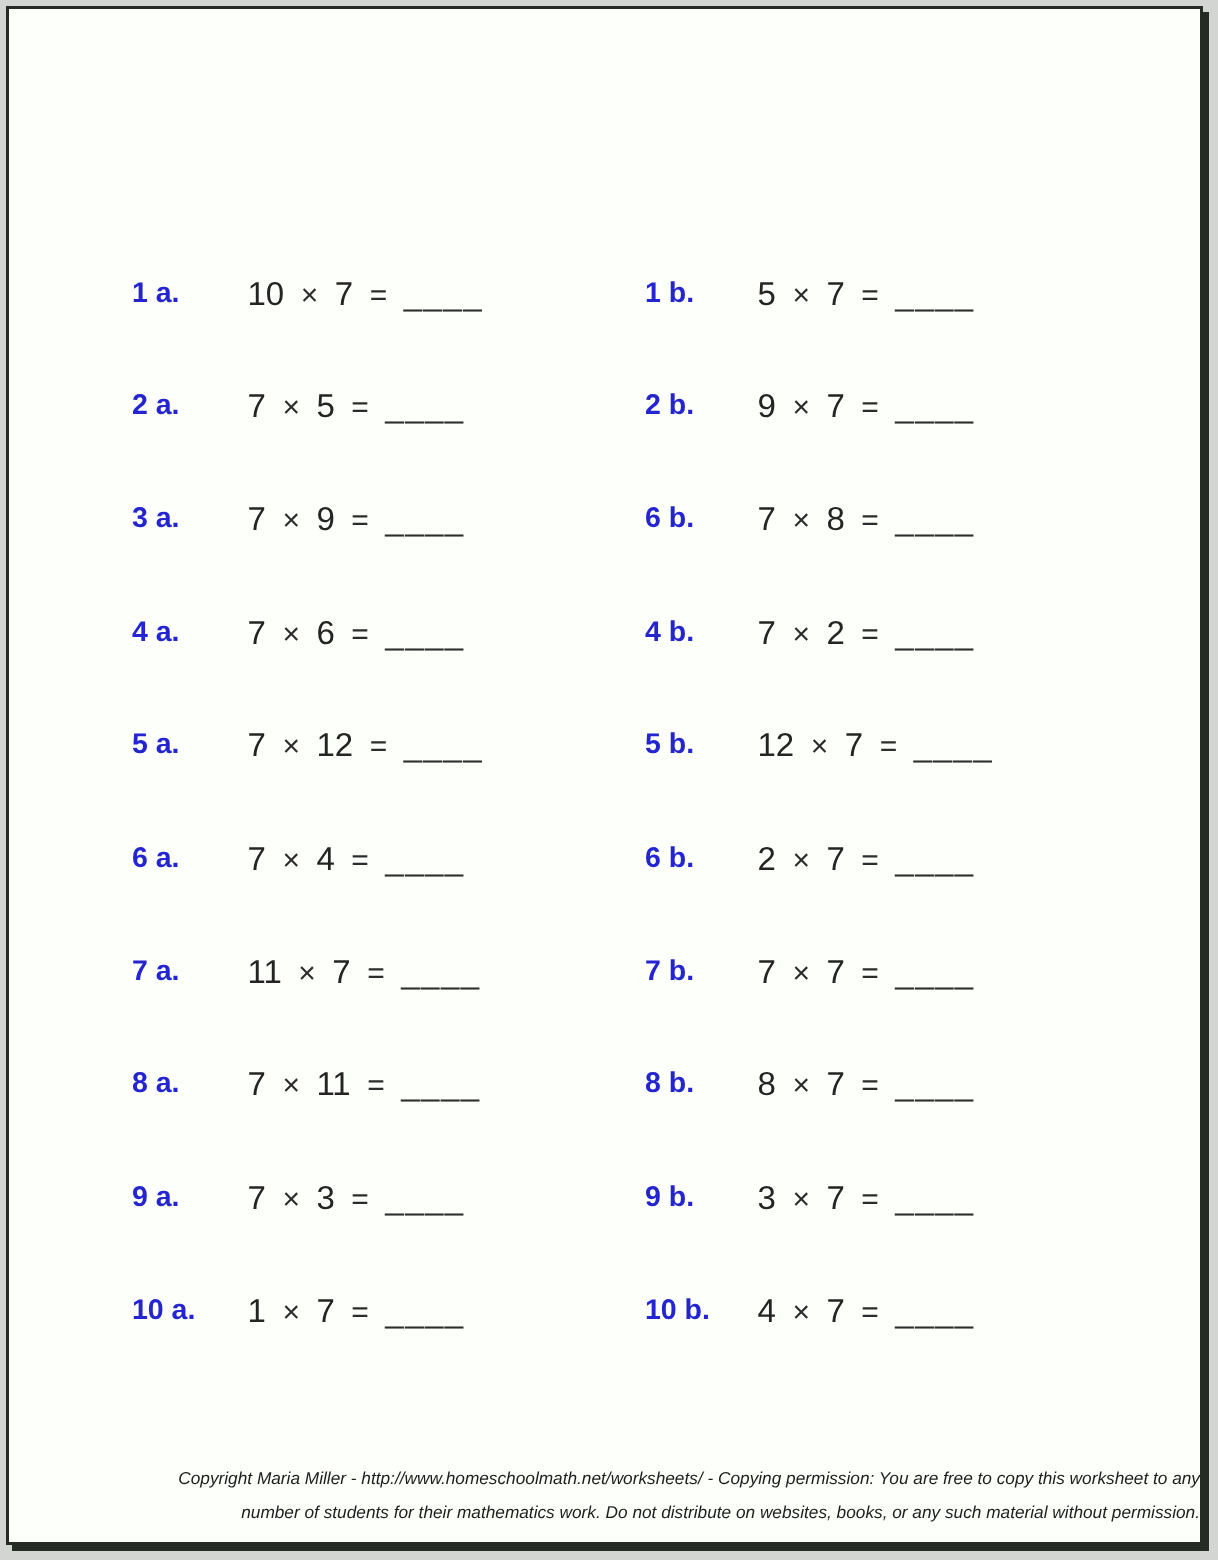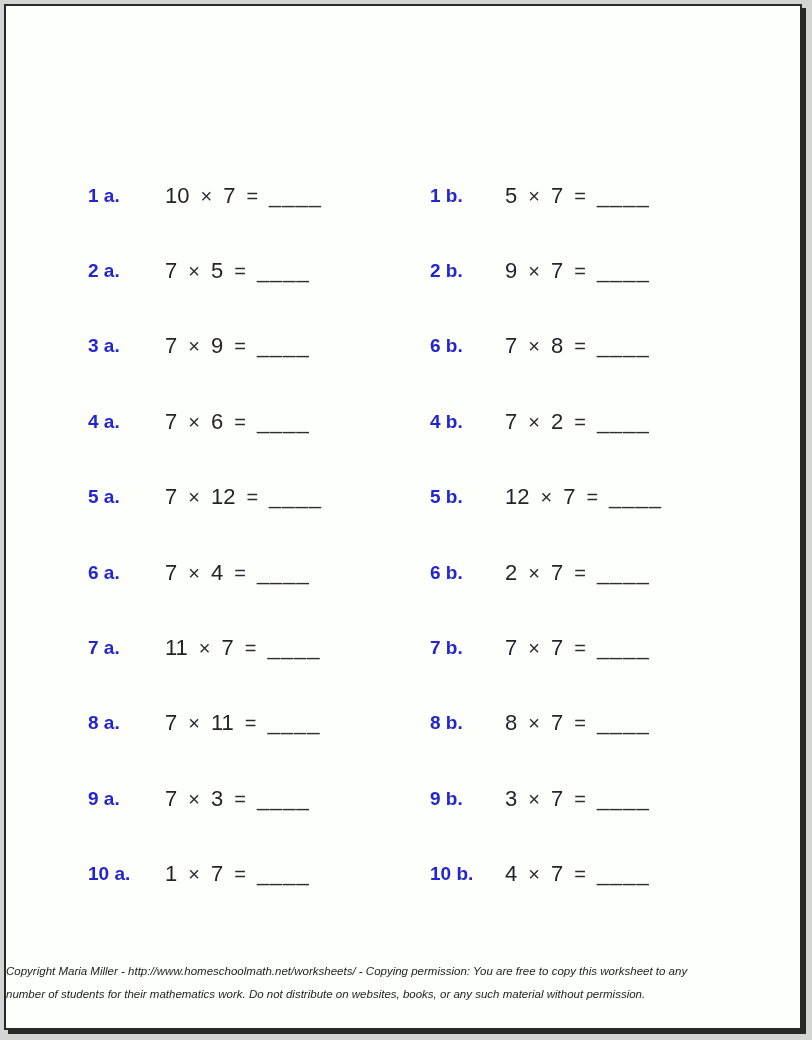--- a/index.html
+++ b/index.html
@@ -100,23 +100,23 @@
   .prob-a { left: 159px; }
   .prob-b { left: 499px; }
   .op { font-size: 20px; color: #2c2c2c; }
   .answer-blank {
     color: var(--blank-color);
     letter-spacing: 1px;
   }
   .page-footer {
     position: absolute;
     left: 0;
-    bottom: 23px;
+    bottom: 8px;
     width: 100%;
-    text-align: left;
+    text-align: right;
     font-style: italic;
     font-size: 11.5px;
     color: #1d1d1d;
     line-height: 1.95;
   }
 </style>
 </head>
 <body>
 
 <div class="page">

